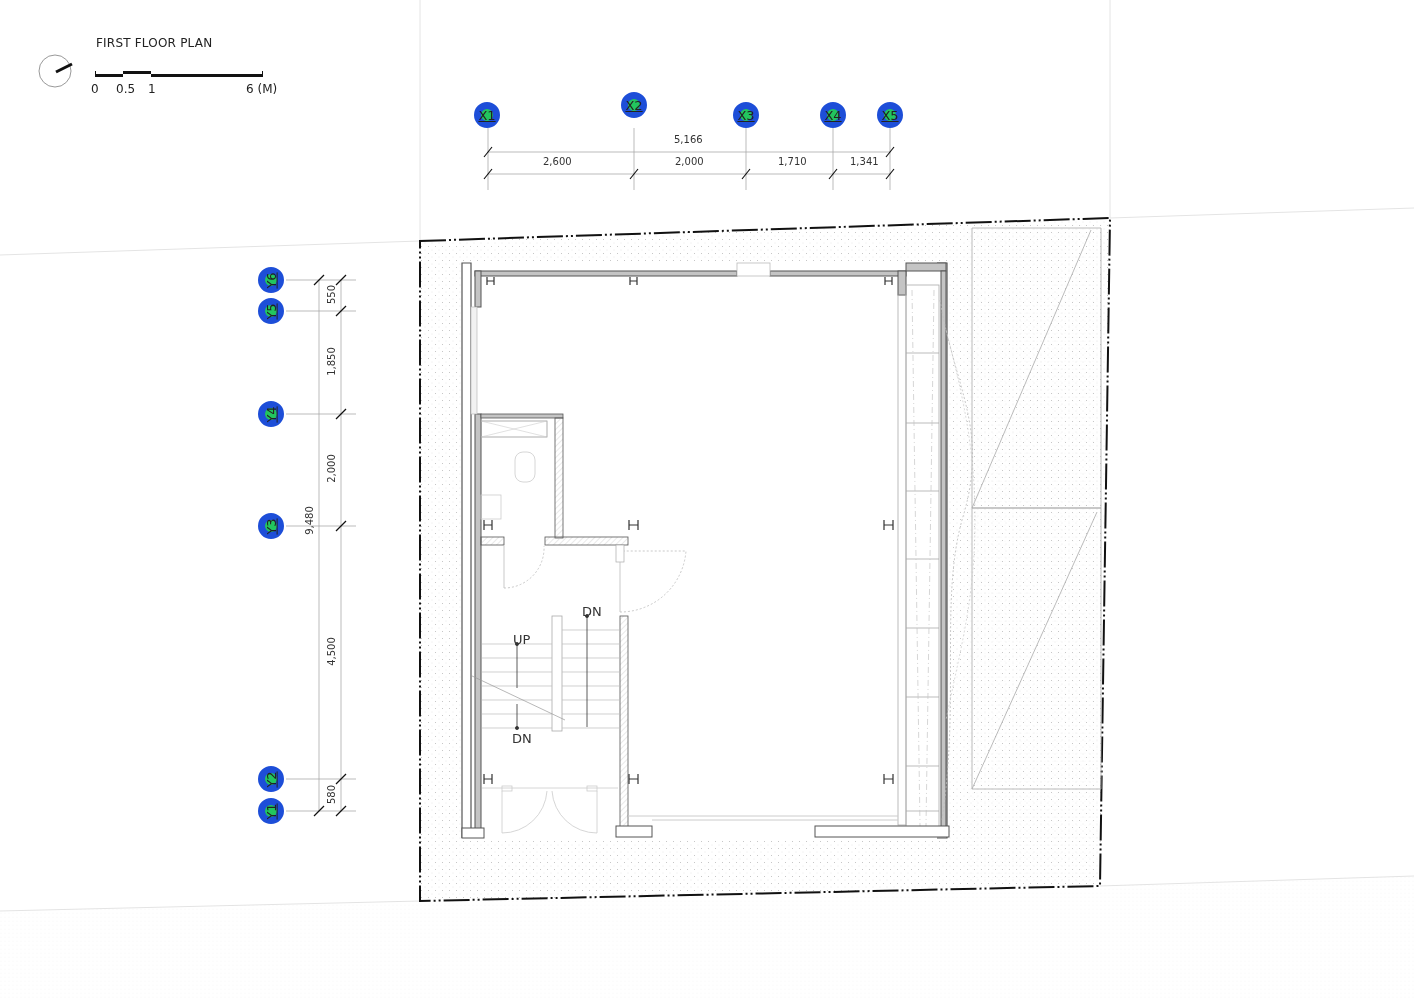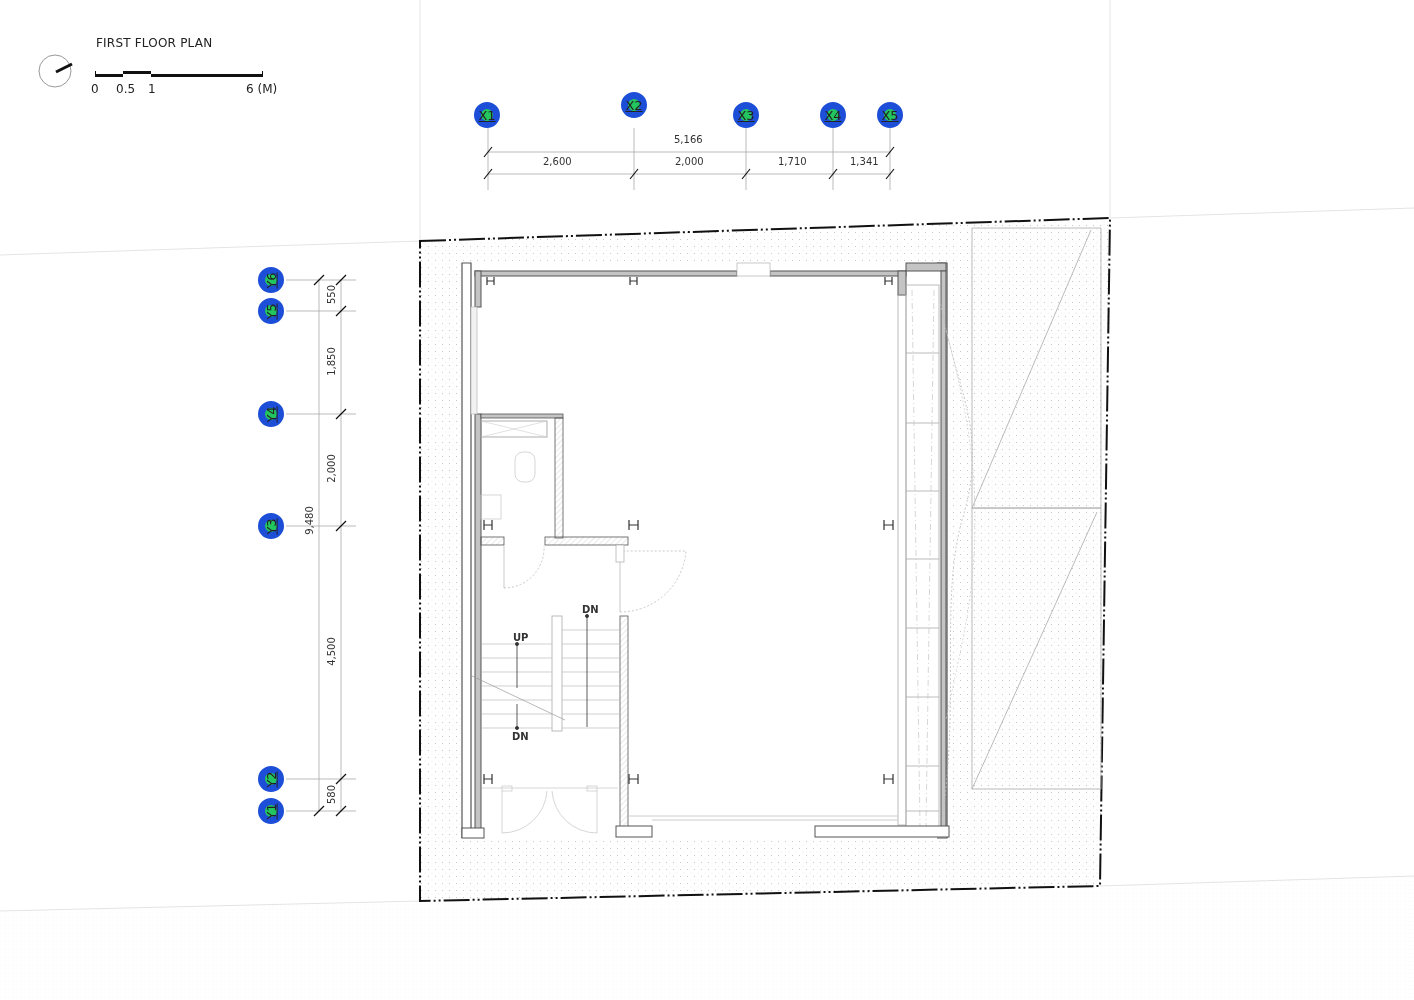--- a/index.html
+++ b/index.html
@@ -4,21 +4,21 @@
 <style>
   html, body { margin:0; padding:0; background:#ffffff; }
   body { width:1414px; height:1000px; overflow:hidden; position:relative; font-family:"DejaVu Sans", sans-serif; }
   #plan { position:absolute; left:0; top:0; width:1414px; height:1000px; }
   .title { position:absolute; left:96px; top:36px; font-size:12px; color:#222; letter-spacing:0.2px; font-family:"DejaVu Sans", sans-serif; }
   .scale-lbl { position:absolute; top:82px; font-size:12px; color:#222; }
   .grid-bubble { position:absolute; width:26px; height:26px; border:7px solid #1d4ed8; border-radius:50%; background:#22c55e; font-size:13px; color:#222; display:flex; align-items:center; justify-content:center; box-sizing:border-box;text-decoration:underline; }
   .grid-bubble.v span { transform:rotate(-90deg); display:inline-block; }
   .dim { position:absolute; font-size:10px; color:#333; white-space:nowrap; }
   .dim.v { transform:rotate(-90deg); transform-origin:center; }
-  .stair-lbl { position:absolute; font-size:10px; color:#333;font-weight:bold; }
+  .stair-lbl { position:absolute; font-size:13px; color:#333; }
 </style>
 </head>
 <body>
 
 <svg id="plan" viewBox="0 0 1414 1000" xmlns="http://www.w3.org/2000/svg">
   <defs>
     <pattern id="dots" width="7" height="7" patternUnits="userSpaceOnUse">
       <circle cx="1.5" cy="1.5" r="0.55" fill="#bdbdbd"></circle>
       <circle cx="5" cy="5" r="0.45" fill="#cfcfcf"></circle>
     </pattern>

